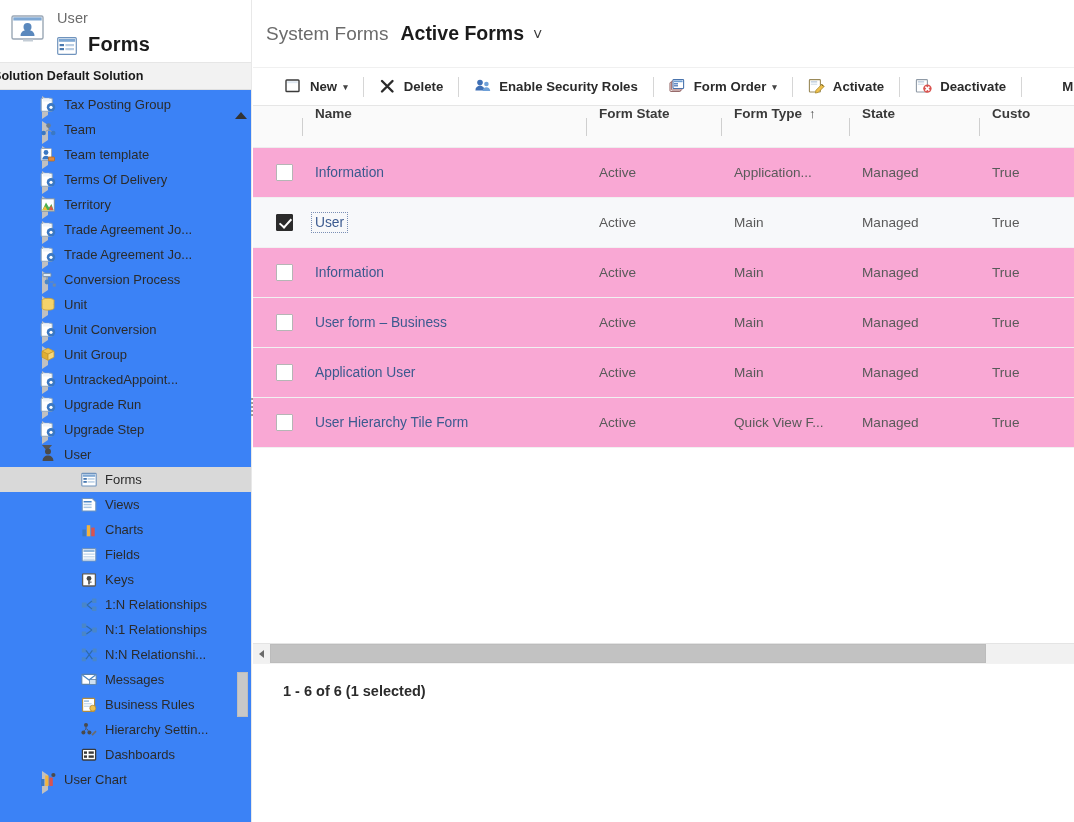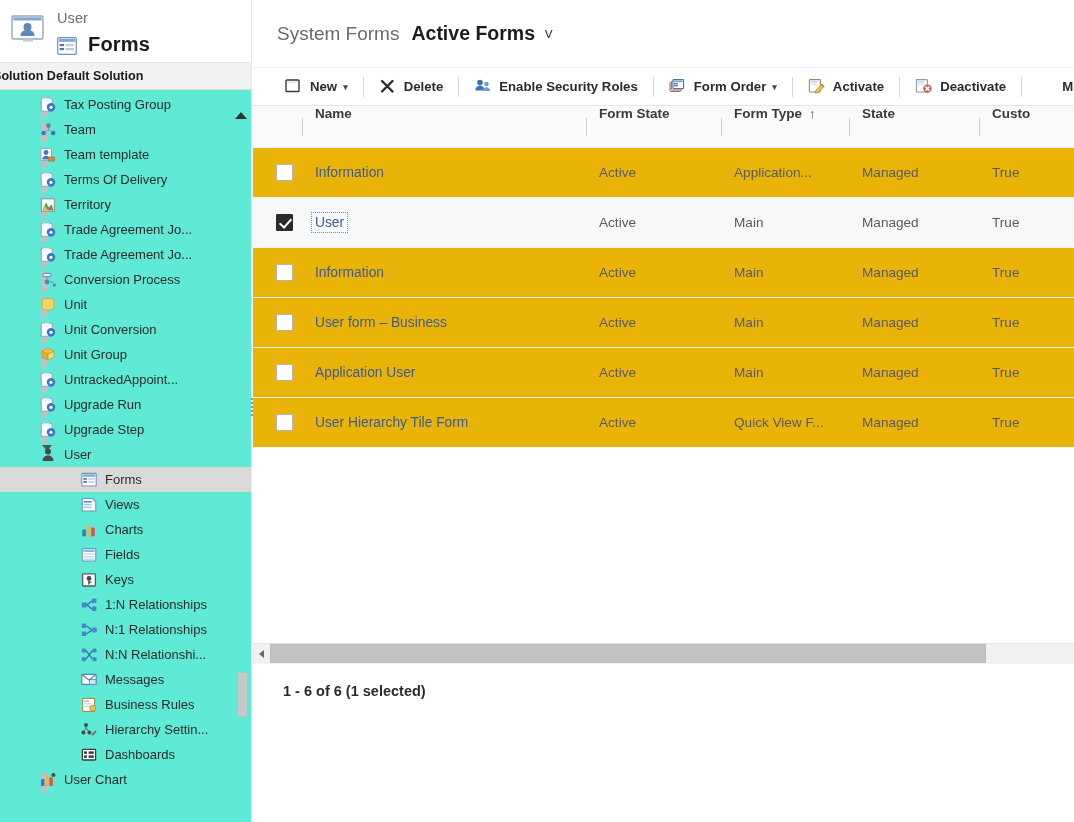--- a/index.html
+++ b/index.html
@@ -76,21 +76,21 @@
     font-weight: bold;
     color: #1a1a1a;
     margin-left: -7px;
     white-space: nowrap;
   }
 
   #tree-scroll {
     position: relative;
     height: 732px;
     overflow: hidden;
-    background: #5eead4;
+    background: #3b82f6;
     padding-top: 2px;
   }
 
   .tree-item {
     position: relative;
     display: flex;
     align-items: center;
     height: 25px;
     font-size: 13px;
     color: #2b2b2b;
@@ -170,21 +170,21 @@
     position: absolute;
     left: 253px; top: 0;
     width: 821px; height: 822px;
     background: #ffffff;
   }
 
   #view-header {
     height: 68px;
     display: flex;
     align-items: center;
-    padding: 0 0 0 24px;
+    padding: 0 0 0 13px;
     background: #ffffff;
     border-bottom: 1px solid #f0f0f0;
   }
   .sysforms {
     font-size: 19px;
     color: #6b6b6b;
     margin-right: 12px;
     white-space: nowrap;
   }
   .activeforms {
@@ -276,21 +276,21 @@
   #grid-head .col-check::before { display: none; }
   .sort-arrow { margin-left: 7px; font-size: 13px; font-weight: normal; color: #444; }
 
   .grid-row {
     display: flex;
     align-items: center;
     height: 50px;
     font-size: 13.6px;
     color: #5a5a5a;
     border-bottom: 1px solid #f1f1f1;
-    background: #eab308;
+    background: #f9a8d4;
   }
   .grid-row.selected { background: #f7f8fa; }
   .grid-row .cell {
     padding-left: 16px;
     height: 50px;
     display: flex;
     align-items: center;
     overflow: hidden;
     white-space: nowrap;
   }

